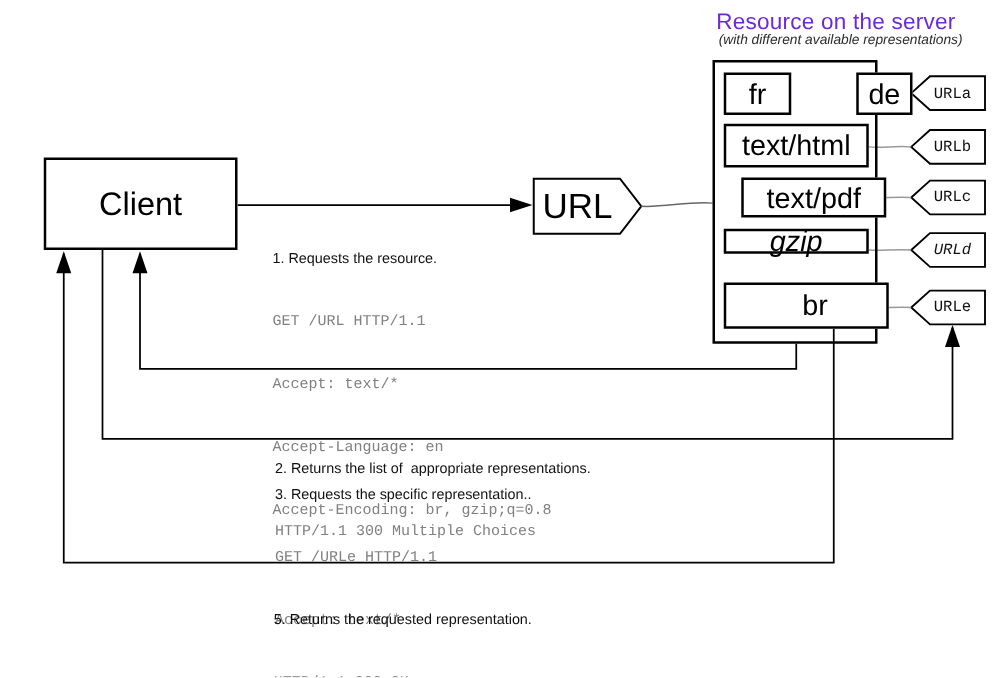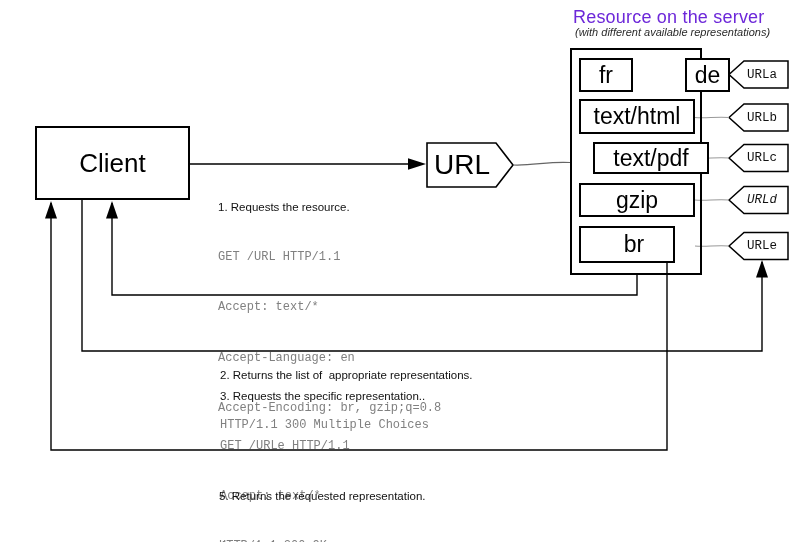--- a/index.html
+++ b/index.html
@@ -8,22 +8,22 @@
   .stage svg{position:absolute;left:0;top:0;}
   .abs{position:absolute;box-sizing:border-box;}
   .box{border:2px solid #000;background:#fff;display:flex;align-items:center;justify-content:center;}
   .client{left:35px;top:126px;width:155px;height:74px;font-size:26px;}
   .server-outer{left:570px;top:48px;width:132px;height:227px;border:2px solid #000;background:transparent;}
   .rep{font-size:23px;}
   .rep-fr{left:579px;top:58px;width:54px;height:34px;}
   .rep-de{left:641px;top:58px;width:45px;height:34px;margin-left:44px;}
   .rep-html{left:579px;top:99px;width:116px;height:35px;}
   .rep-pdf{left:579px;top:142px;width:116px;height:32px;margin-left:14px;}
-  .rep-gzip{left:579px;top:183px;width:116px;height:34px;}
-  .rep-br{left:579px;top:226px;width:96px;height:37px;padding-left:14px;}
+  .rep-gzip{left:579px;top:183px;width:116px;height:20px;font-style:italic;}
+  .rep-br{left:579px;top:226px;width:132px;height:37px;padding-left:14px;}
   .url-label{left:427px;top:143px;width:70px;height:44px;display:flex;align-items:center;justify-content:center;font-size:28px;}
   .tag-label{left:736px;width:52px;height:16px;text-align:center;
              font-family:"Liberation Mono",monospace;font-size:12.5px;line-height:16px;color:#111;}
   .tag-a{top:67px;} .tag-b{top:110px;} .tag-c{top:150px;} .tag-d{top:192px;font-style:italic;} .tag-e{top:238px;}
   .title{left:573px;top:7px;font-size:18px;letter-spacing:.2px;color:#6d28d9;white-space:pre;}
   .subtitle{left:575px;top:26px;font-size:11px;font-style:italic;color:#2a2a2a;white-space:pre;}
   .msg{white-space:pre;}
   .msg-label{font-size:11.5px;line-height:14px;color:#101010;}
   .msg-line{font-family:"Liberation Mono",monospace;font-size:12px;line-height:14.3px;color:#808080;}
   .m1{left:218px;top:164px;} .m2{left:220px;top:296px;margin-top:36px;} .m3{left:220px;top:353px;} .m4{left:219px;top:453px;}

